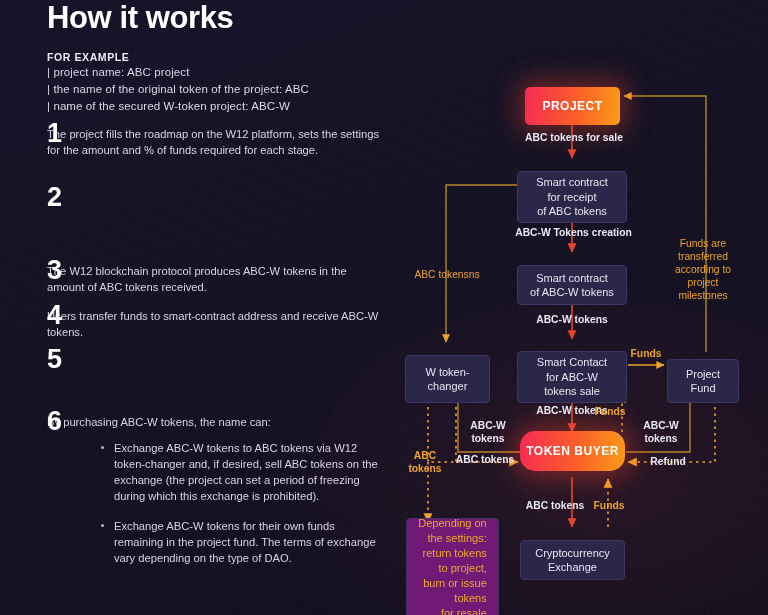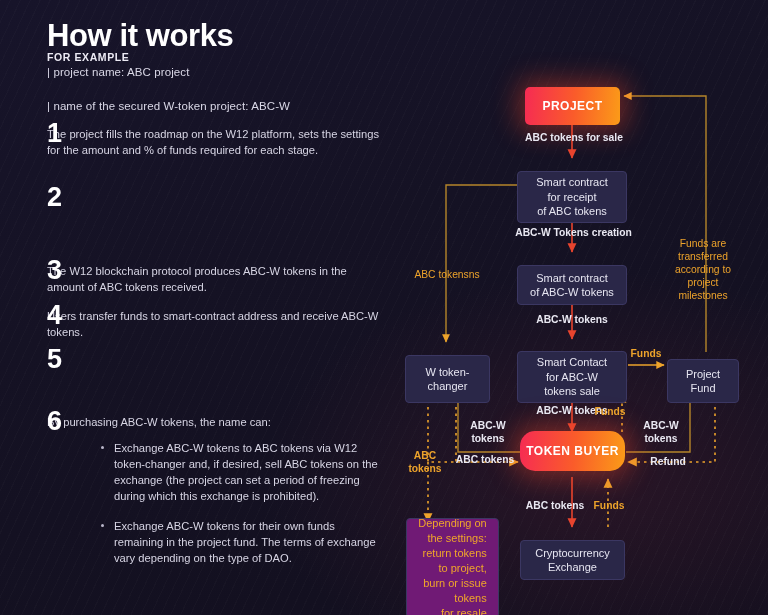--- a/index.html
+++ b/index.html
@@ -12,21 +12,21 @@
       repeating-linear-gradient(115deg,
         rgba(255,255,255,0.018) 0px,
         rgba(255,255,255,0.018) 1px,
         rgba(255,255,255,0) 1px,
         rgba(255,255,255,0) 9px),
       radial-gradient(ellipse 480px 300px at 78% 78%, rgba(120,40,60,.22), rgba(0,0,0,0) 70%),
       linear-gradient(160deg,#17142a 0%,#151224 40%,#120f1e 100%);}
 
   
   #left{position:absolute;left:0;top:0;width:400px;height:615px;}
-  #title{position:absolute;left:47px;top:18px;font-size:31px;font-weight:bold;
+  #title{position:absolute;left:47px;top:0;font-size:31px;font-weight:bold;
          letter-spacing:-0.4px;color:#ffffff;}
   #for-example{position:absolute;left:47px;top:51px;font-size:10.5px;font-weight:bold;
          letter-spacing:.6px;color:#eceaf4;}
   .ex-line{position:absolute;left:47px;font-size:11.5px;color:#d9d7e6;letter-spacing:.1px;}
 
   .step{position:absolute;left:47px;width:340px;}
   .step .num{position:absolute;left:0;top:-6px;width:30px;font-size:27px;
              font-weight:bold;color:#ffffff;line-height:1;}
   .step .txt{font-size:11.2px;line-height:16px;color:#d7d5e4;}
   .bullets{position:absolute;left:100px;width:280px;}
@@ -60,20 +60,21 @@
 
 <div id="bg"></div>
 
 <div id="left">
 
   <div id="title">How it works</div>
 
   <div id="for-example">FOR EXAMPLE</div>
 
   <div class="ex-line" style="top:66px">| project name: ABC project</div>
+  <div class="ex-line" style="top:83px">| the name of the original token of the project: ABC</div>
   <div class="ex-line" style="top:100px">| name of the secured W-token project: ABC-W</div>
 
   <div class="step" style="top:126px">
     <div class="num">1</div>
     <div class="txt">The project fills the roadmap on the W12 platform, sets the settings for the amount and % of funds required for each stage.</div>
   </div>
 
   <div class="step" style="top:190px">
     <div class="num">2</div>
   </div>

